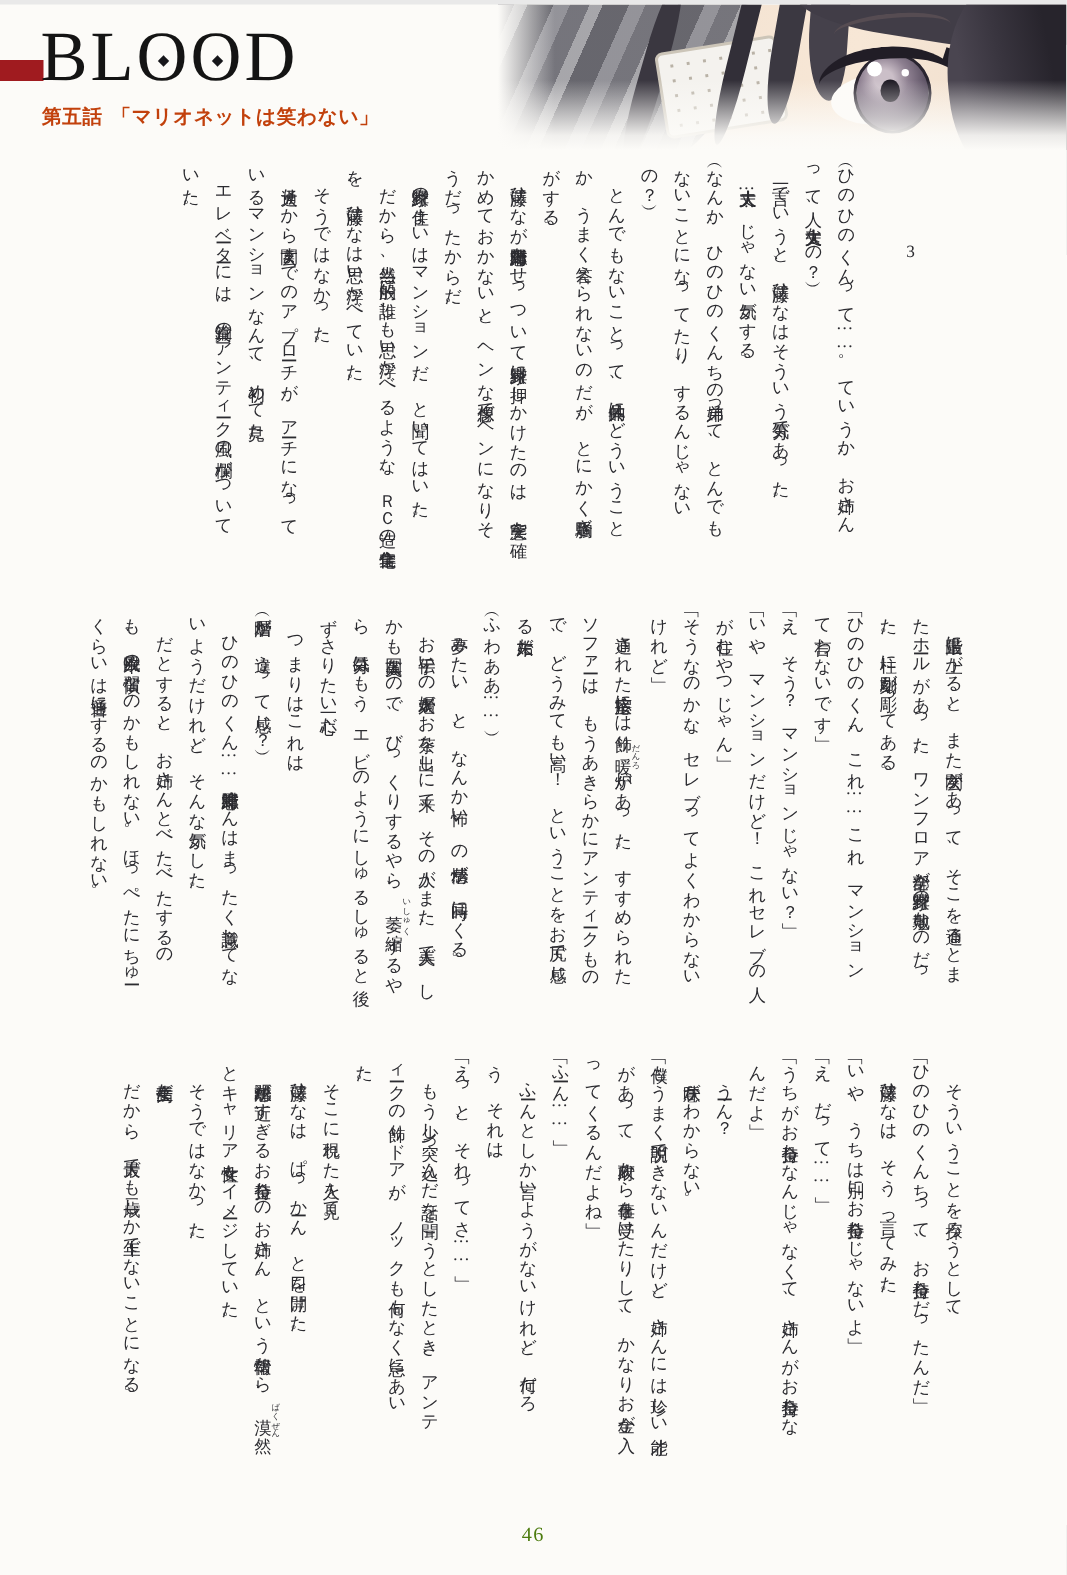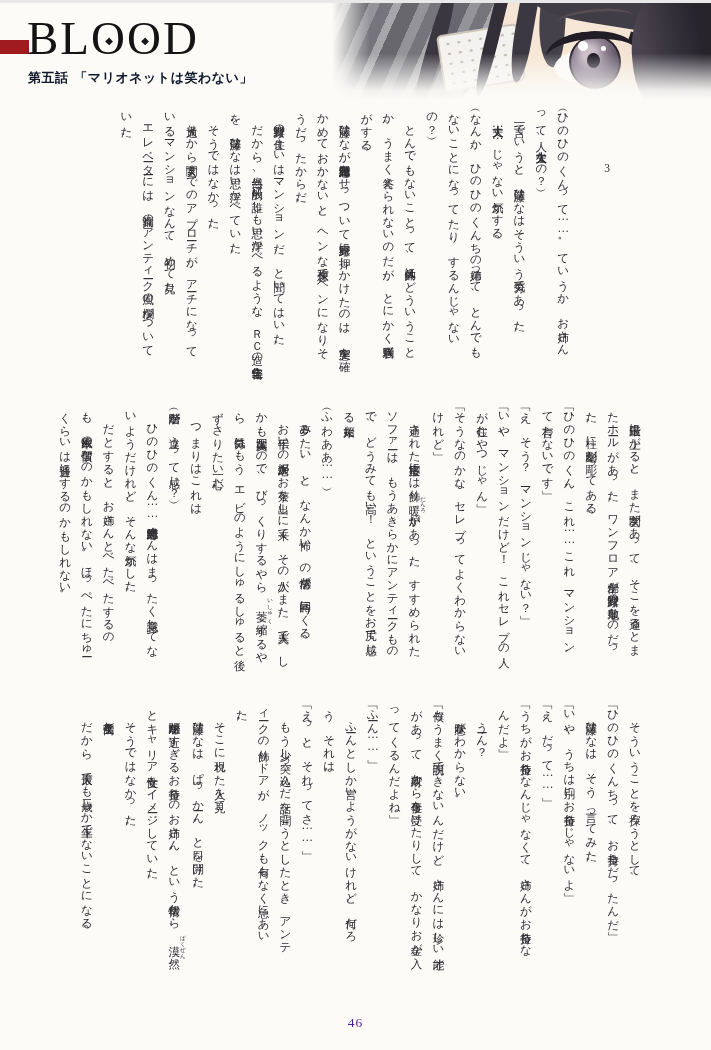--- a/index.html
+++ b/index.html
@@ -12,21 +12,21 @@
 
   
   .red-bar{position:absolute;left:0;top:37px;width:29px;height:14px;background:#a01b1f;}
   .logo{position:absolute;left:27px;top:8px;font-size:47px;line-height:54px;
         letter-spacing:2px;color:#141414;white-space:nowrap;}
   .logo .ltr{position:relative;display:inline-block;}
   .logo .orn{position:absolute;left:50%;top:55%;transform:translate(-50%,-50%);
         font-size:10px;color:#16161a;letter-spacing:0;
         font-family:"DejaVu Sans","Liberation Sans",sans-serif;}
   .chapter-line{position:absolute;left:28px;top:66px;font-size:13px;font-weight:700;
-        color:#0f172a;letter-spacing:.5px;white-space:nowrap;}
+        color:#c2410c;letter-spacing:.5px;white-space:nowrap;}
   .chapter-line span{margin-right:.45em;}
 
   
   .illust{position:absolute;left:332px;top:0;width:379px;height:97px;overflow:hidden;}
   .illust div{position:absolute;}
   .il-skin{inset:0;background:linear-gradient(100deg,#eae2dc 0%,#f4e3d2 32%,#f7e7d6 62%,#eedccb 100%);}
   .il-hair-left{left:-15px;top:-22px;width:168px;height:142px;transform:rotate(14deg);
     background:repeating-linear-gradient(100deg,#8f8f96 0 10px,#6f6f77 10px 22px,#a3a3a8 22px 30px,#606068 30px 46px);
     border-radius:0 0 60% 20%;opacity:.95;}
   .il-strand-a{left:95px;top:-15px;width:16px;height:120px;background:#3a3740;
@@ -76,21 +76,21 @@
   }
   .vtext p{margin:0;}
   .vtext p.indent{text-indent:1em;}
   .vtext rt{font-size:5.5px;letter-spacing:0;}
   .block1{top:102px;right:94px;}
   .block2{top:401px;right:66px;}
   .block3{top:699px;right:66px;}
   .section-num{text-indent:57px;margin-block-end:22px;}
 
   .folio{position:absolute;left:0;right:0;top:1012px;text-align:center;
-    font-size:13.5px;color:#4c1d95;letter-spacing:1px;}
+    font-size:13.5px;color:#4d7c0f;letter-spacing:1px;}
 </style>
 </head>
 <body>
 
 <div class="page">
 
   <header>
     <div class="red-bar"></div>
     <div class="logo"><span class="ltr">B</span><span class="ltr">L</span><span class="ltr"><span>O</span><span class="orn">◆</span></span><span class="ltr"><span>O</span><span class="orn">◆</span></span><span class="ltr">D</span></div>
     <div class="chapter-line">

